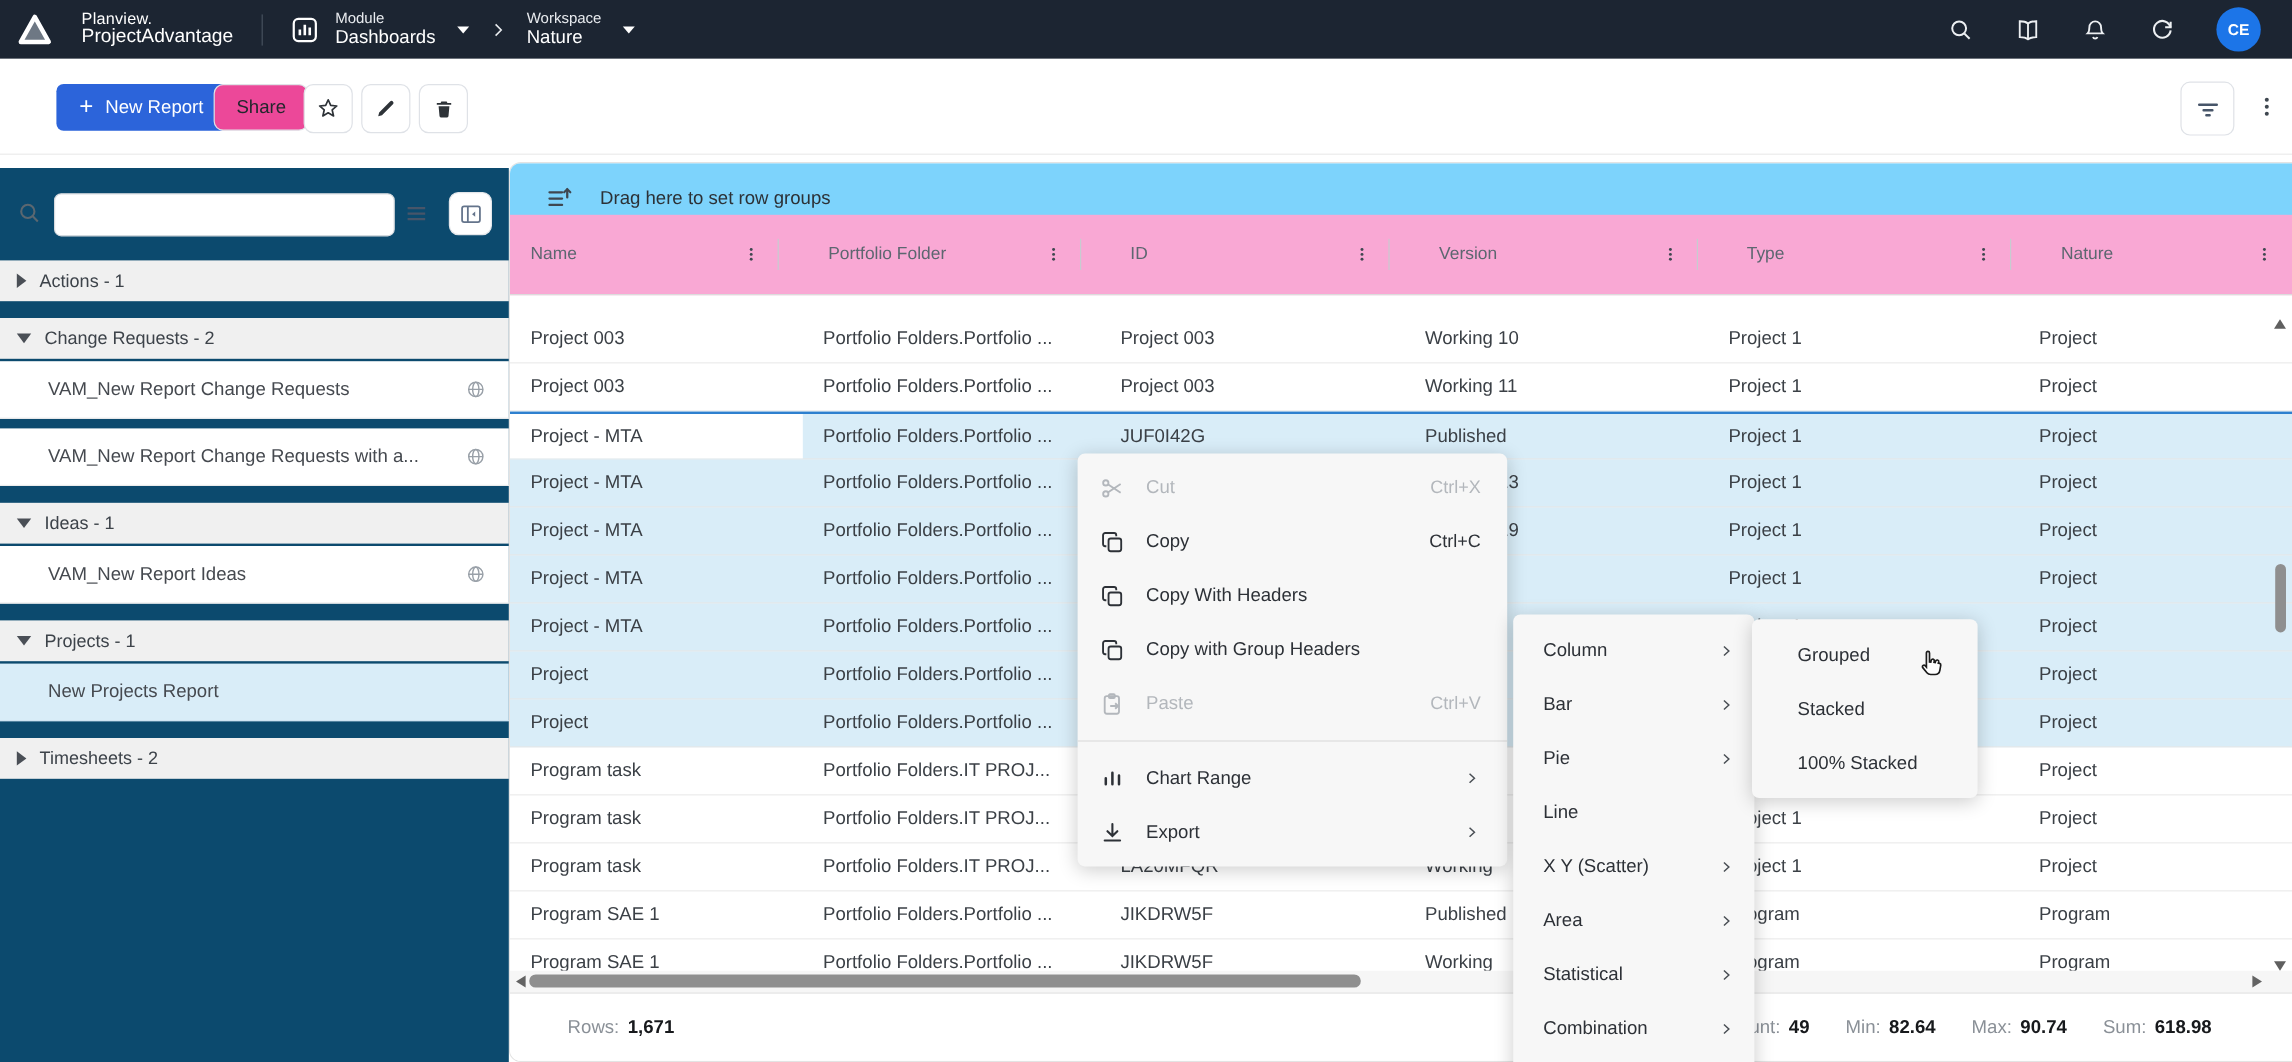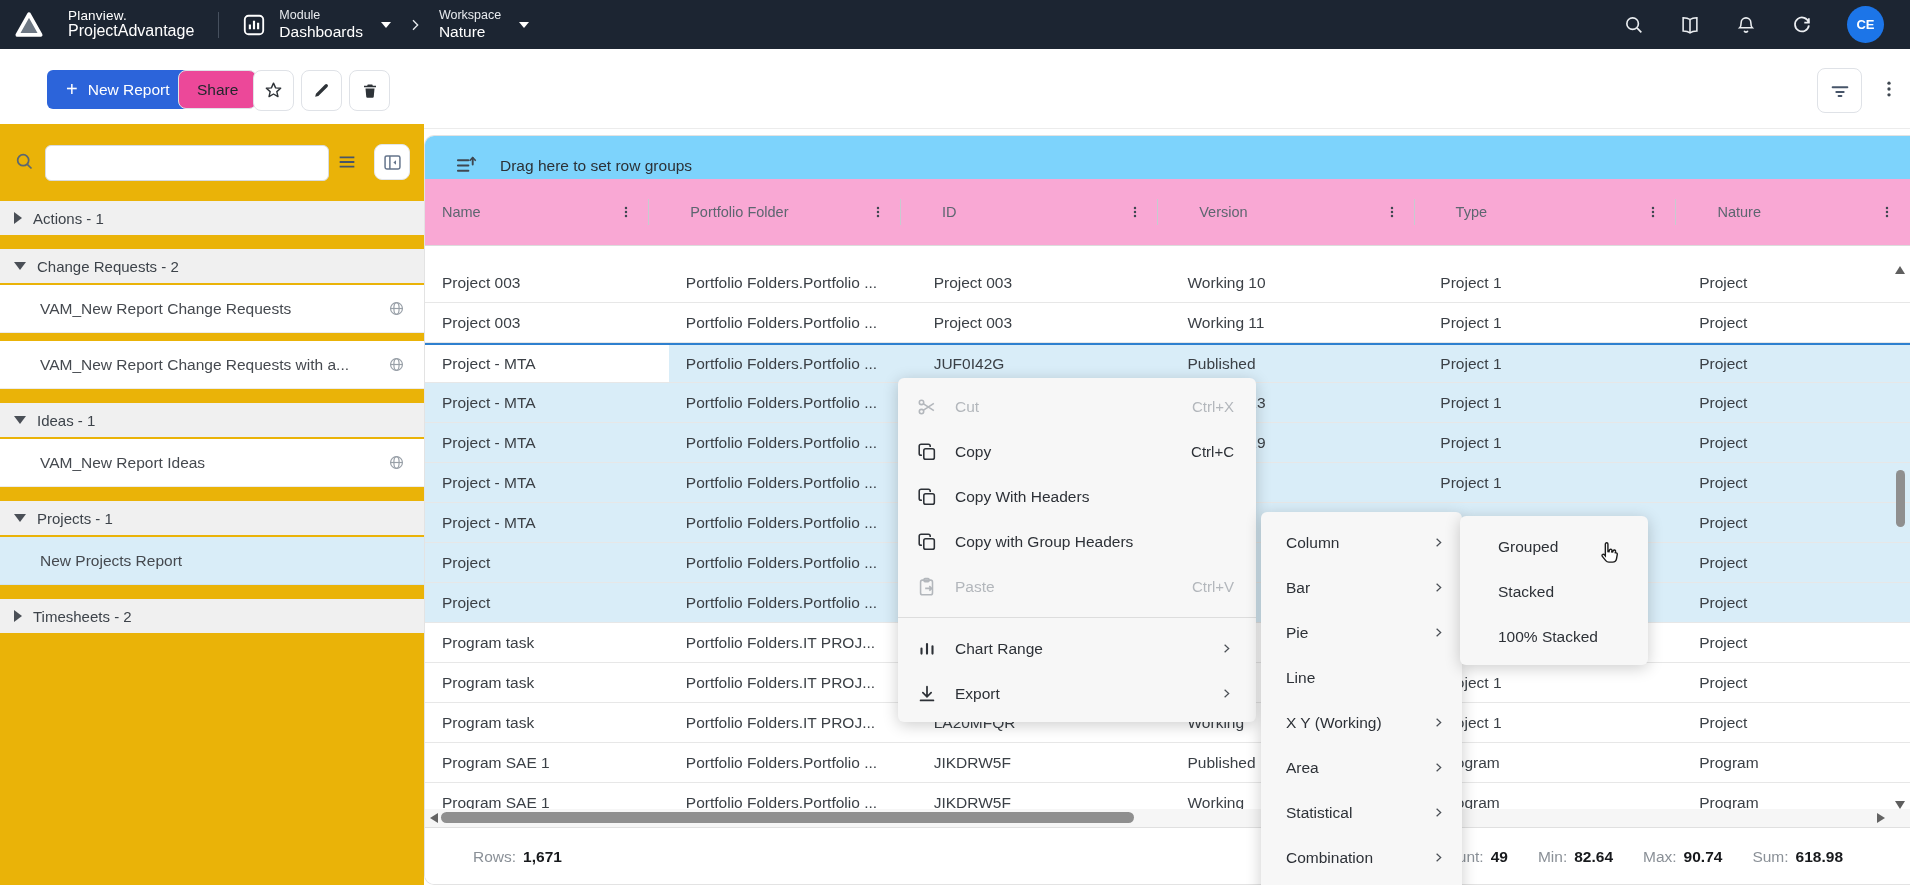--- a/index.html
+++ b/index.html
@@ -26,21 +26,21 @@
   .toolbar{position:absolute;left:0;top:49px;width:1910px;height:79px;background:#fff;border-bottom:1px solid #ececec;}
   .btn-new{position:absolute;left:47px;top:70px;height:39px;background:var(--accent,#2c64da);color:#fff;border:none;border-radius:6px;display:flex;align-items:center;gap:10px;padding:0 19px;font-size:15.5px;font-family:inherit;cursor:pointer;}
   .btn-plus{font-size:20px;line-height:1;margin-top:-2px;}
   .btn-share{position:absolute;left:178px;top:70px;height:39px;background:#ec4899;border:1px solid #dfe2e7;border-radius:8px;padding:0 18px;font-size:15.5px;color:#23272d;font-family:inherit;display:flex;align-items:center;cursor:pointer;}
   .icon-btn{position:absolute;top:70px;width:39px;height:39px;background:#fff;border:1px solid #dfe2e7;border-radius:8px;display:flex;align-items:center;justify-content:center;cursor:pointer;}
   .ib-star{left:253px;} .ib-edit{left:301px;} .ib-del{left:349px;}
   .ib-filter{left:1817px;top:68px;width:43px;height:43px;}
   .tb-kebab{position:absolute;left:1878px;top:78px;width:22px;height:24px;border:none;background:transparent;cursor:pointer;padding:0;}
 
   
-  .sidebar{position:absolute;left:0;top:124px;width:424px;bottom:0;background:#eab308;}
+  .sidebar{position:absolute;left:0;top:140px;width:424px;bottom:0;background:#0c4a6e;}
   .sb-search-ic{position:absolute;left:14px;top:27px;width:21px;height:21px;}
   .sb-input{position:absolute;left:45px;top:21px;width:262px;height:34px;border:1px solid #d8dbdf;border-radius:6px;font-size:15px;padding:0 10px;color:#333;font-family:inherit;}
   .sb-ham{position:absolute;left:336px;top:27px;width:22px;height:22px;background:transparent;border:none;padding:0;cursor:pointer;}
   .sb-panel{position:absolute;left:374px;top:20px;width:36px;height:36px;background:#fff;border:1px solid #e3e6ea;border-radius:8px;display:flex;align-items:center;justify-content:center;cursor:pointer;}
   .sb-list{position:absolute;left:0;top:77px;width:424px;}
   .sb-group{height:34px;background:#f0f0f0;display:flex;align-items:center;gap:11px;padding-left:14px;font-size:15px;color:#3d434a;margin-top:14px;cursor:pointer;}
   .sb-list .sb-group:first-child{margin-top:0;}
   .tri{width:0;height:0;display:inline-block;}
   .tri.right{border-top:6px solid transparent;border-bottom:6px solid transparent;border-left:8px solid #4a4f56;}
   .tri.down{border-left:6px solid transparent;border-right:6px solid transparent;border-top:8px solid #4a4f56;}
@@ -550,21 +550,21 @@
       <div class="m-item">
         <span class="m-label">Pie</span>
         <svg class="m-arrow" viewBox="0 0 24 24" fill="none" stroke="#4a4f55" stroke-width="2">
           <polyline points="9 6 15.5 12 9 18"></polyline>
         </svg>
       </div>
       <div class="m-item">
         <span class="m-label">Line</span>
       </div>
       <div class="m-item">
-        <span class="m-label">X Y (Working)</span>
+        <span class="m-label">X Y (Scatter)</span>
         <svg class="m-arrow" viewBox="0 0 24 24" fill="none" stroke="#4a4f55" stroke-width="2">
           <polyline points="9 6 15.5 12 9 18"></polyline>
         </svg>
       </div>
       <div class="m-item">
         <span class="m-label">Area</span>
         <svg class="m-arrow" viewBox="0 0 24 24" fill="none" stroke="#4a4f55" stroke-width="2">
           <polyline points="9 6 15.5 12 9 18"></polyline>
         </svg>
       </div>

